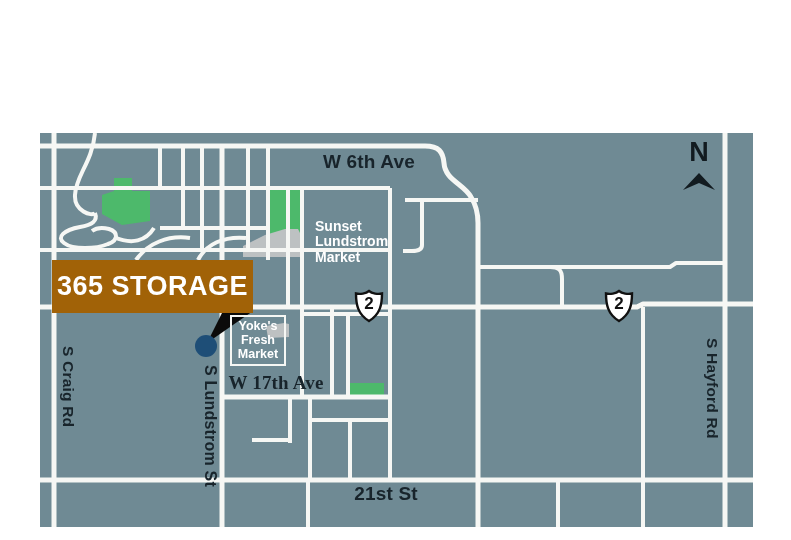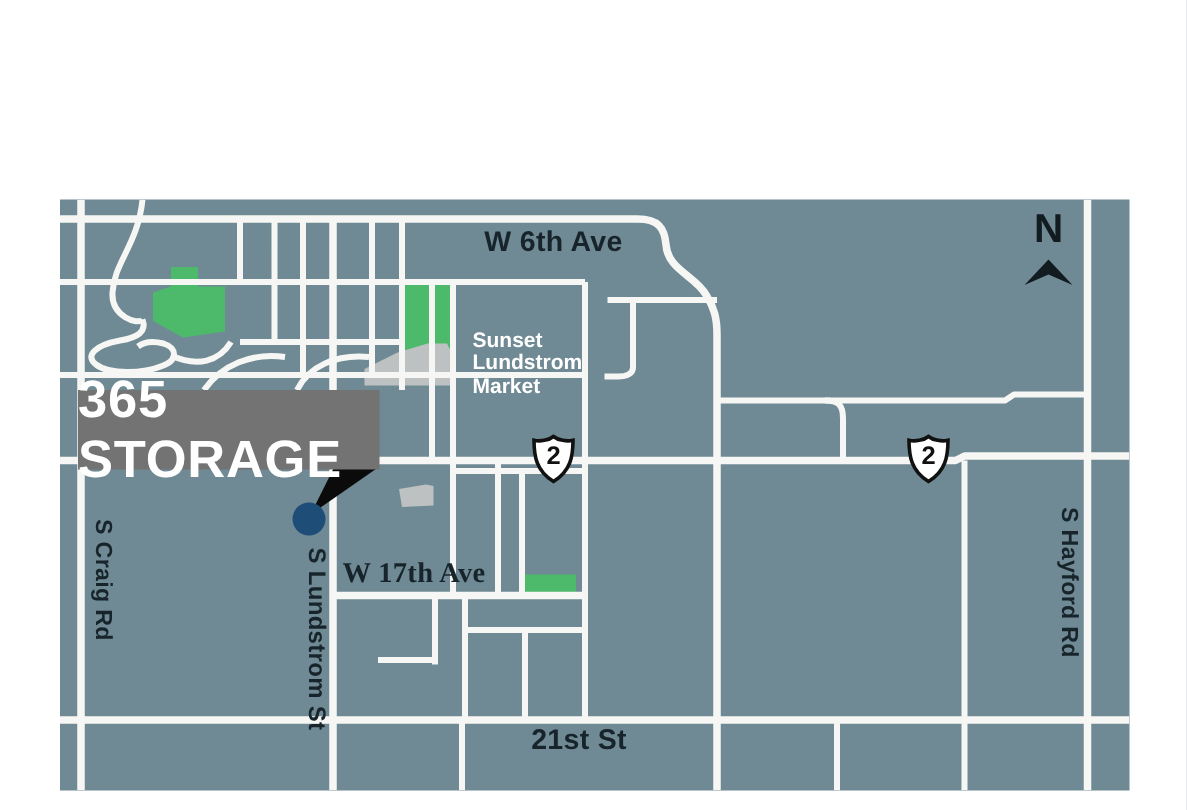--- a/index.html
+++ b/index.html
@@ -64,24 +64,24 @@
     width: 100%;
     text-align: center;
     font-size: 12.5px;
   }
 
   
   .callout {
     position: absolute;
     left: 12px; top: 127px;
     width: 201px; height: 53px;
-    background: #737373;
+    background: #a16207;
     color: #ffffff;
     font-weight: bold;
-    font-size: 35px;
+    font-size: 27px;
     letter-spacing: 0.5px;
     display: flex;
     align-items: center;
     justify-content: center;
   }
 
   
   .shield {
     position: absolute;
     width: 30px; height: 34px;
@@ -203,20 +203,27 @@
     <div class="vlabel" style="left:37px; top:213px;">S Craig Rd</div>
     <div class="vlabel" style="left:179px; top:232px; font-size:16px;">S Lundstrom St</div>
     <div class="vlabel" style="left:681px; top:205px;">S Hayford Rd</div>
 
     <div class="place-label school-label" style="left:275px; top:58px;">
       <div>Sunset</div>
       <div>Lundstrom</div>
       <div>Market</div>
     </div>
 
+    <div class="market-box">
+      <div class="place-label market-label">
+        <div>Yoke's</div>
+        <div>Fresh</div>
+        <div>Market</div>
+      </div>
+    </div>
 
     <div class="callout">
       <span>365 STORAGE</span>
     </div>
 
     <div class="compass">
       <div class="n-letter">N</div>
       <svg width="48" height="22" viewBox="0 0 48 22">
         <polygon points="8,20 24,3 40,20 24,13" fill="#121b20"></polygon>
       </svg>

